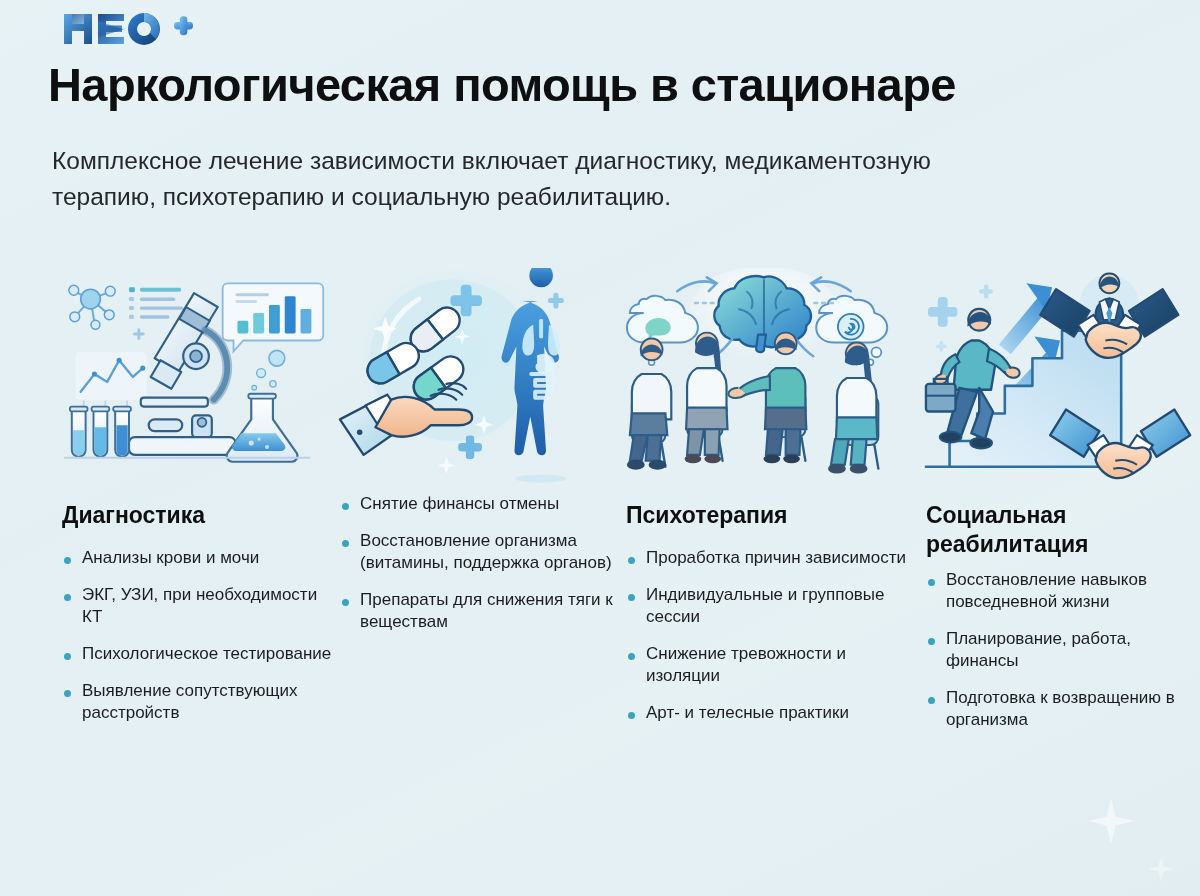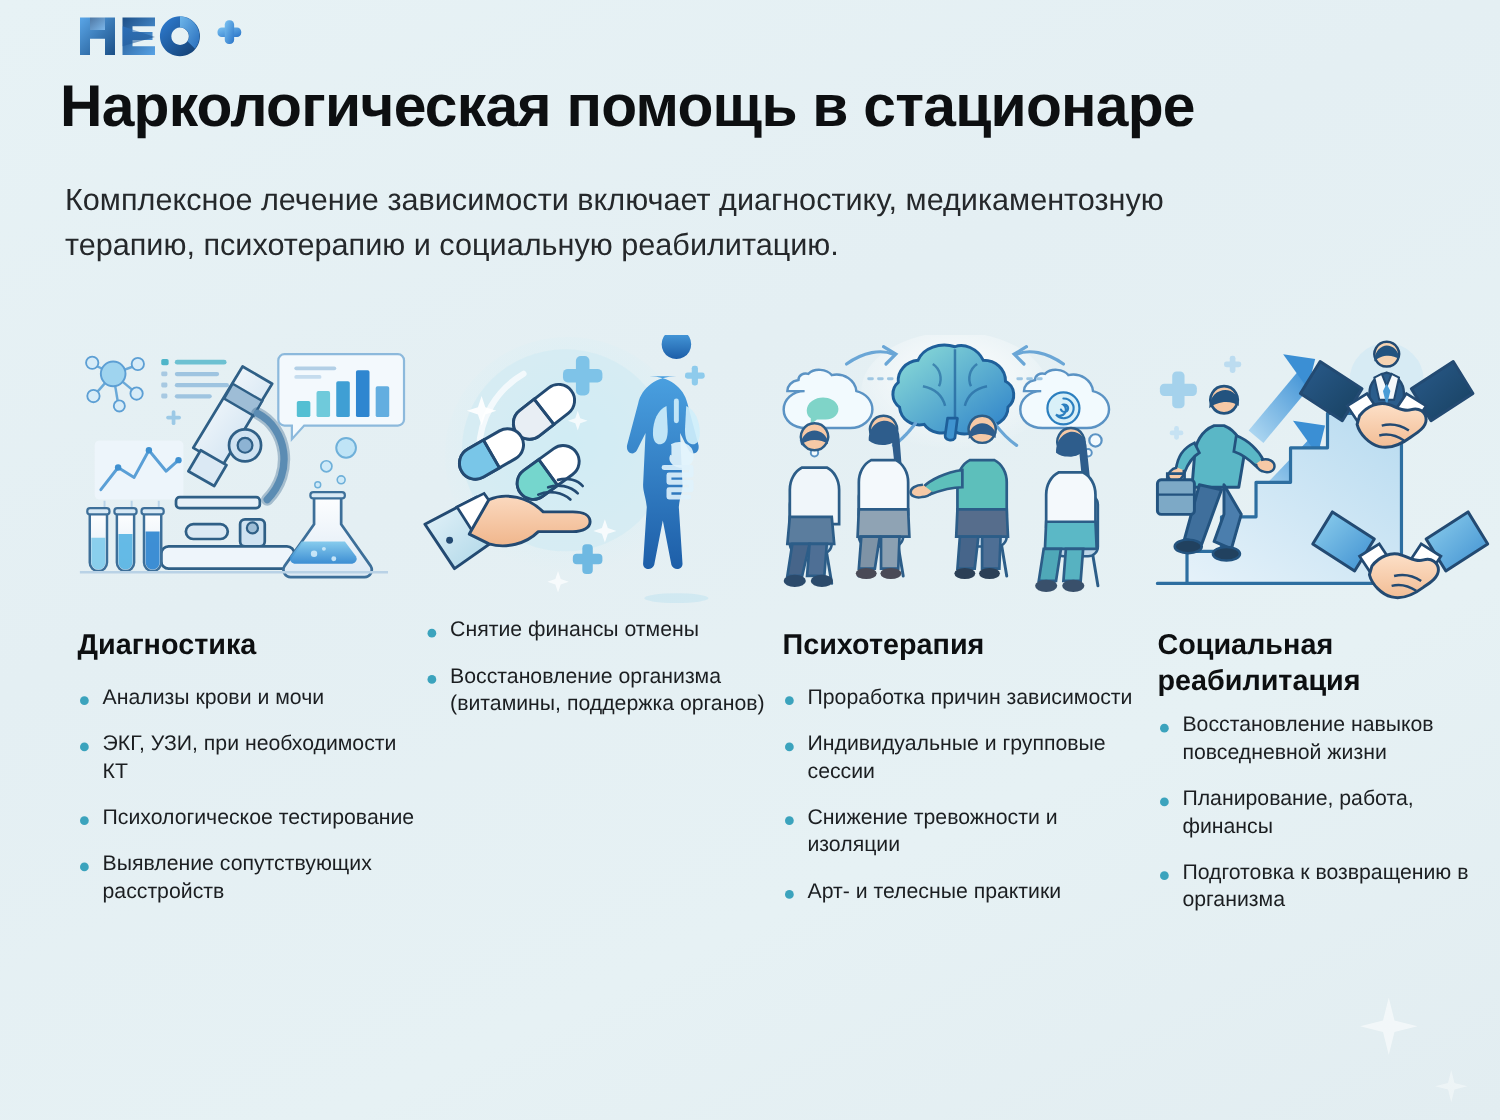--- a/index.html
+++ b/index.html
@@ -388,20 +388,21 @@
           <path d="M204 88 c8 -4 16 0 17 7 1 7 -5 11 -11 10 -5 -1 -8 -5 -6 -9" fill="#e3f5fd" opacity=".9" stroke="#e3f5fd" stroke-width="2"></path>
 
           <path d="M198 106 h22 v6 h-18 v6 h18 v6 h-18 v6 h16" fill="none" stroke="#dff2fc" stroke-width="4" stroke-linecap="round" stroke-linejoin="round" opacity=".9"></path>
           <ellipse cx="208" cy="212" rx="26" ry="4" fill="#b9dff0" opacity=".45"></ellipse>
         </g>
       </svg>
     </div>
     <ul class="bullets">
       <li>Снятие финансы отмены</li>
       <li>Восстановление организма (витамины, поддержка органов)</li>
+      <li>Препараты для снижения тяги к веществам</li>
     </ul>
   </div>
 
   <div class="col c2">
     <div class="illus">
       <svg viewBox="0 0 288 215" xmlns="http://www.w3.org/2000/svg">
         <defs>
           <linearGradient id="brain3" x1="0" y1="0" x2="1" y2="1">
             <stop offset="0" stop-color="#8fe0d8"></stop>
               <stop offset="1" stop-color="#2b7fc9"></stop>

